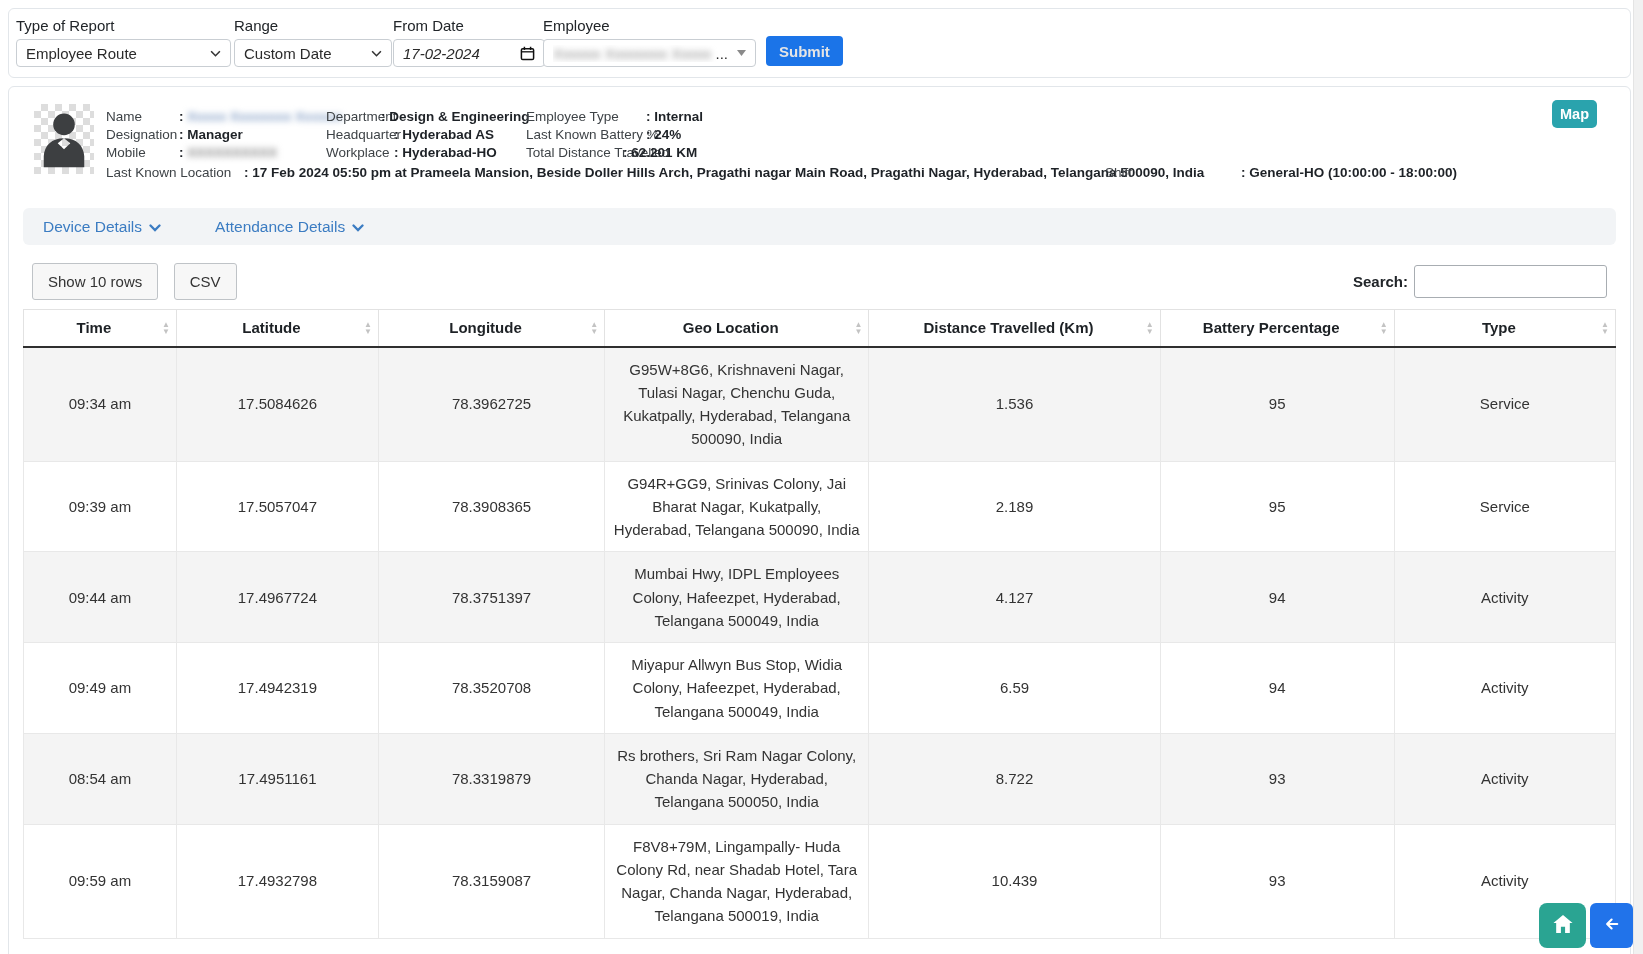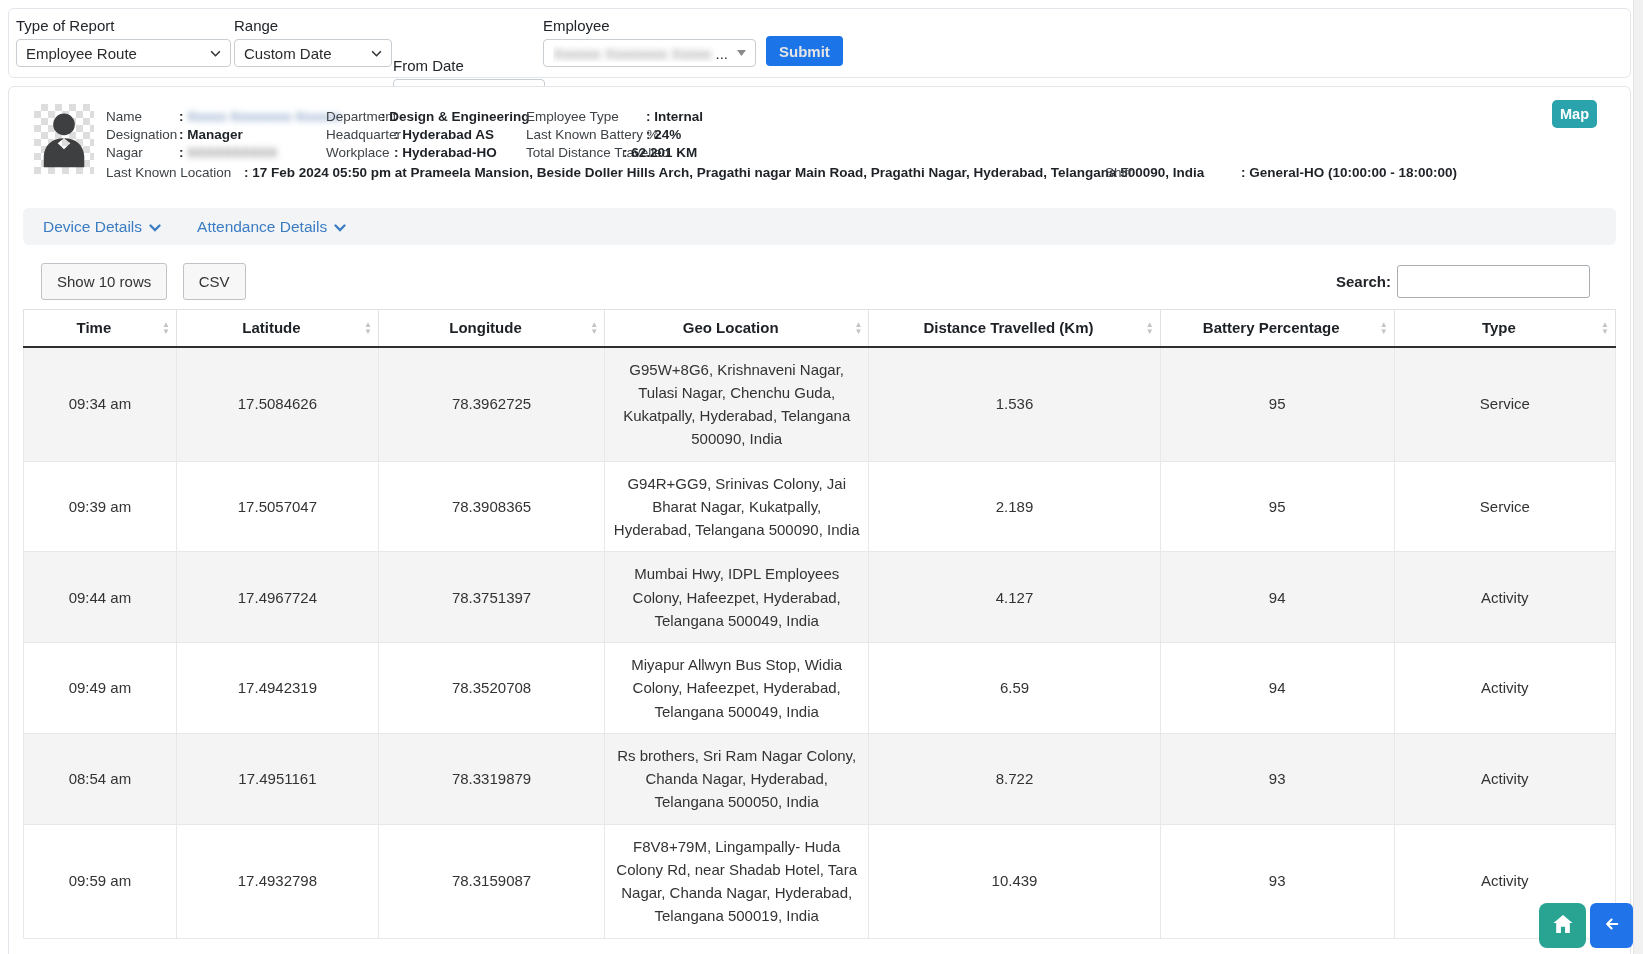--- a/index.html
+++ b/index.html
@@ -11,21 +11,21 @@
   .filter-card { position:absolute; left:8px; top:8px; width:1623px; height:70px;
     border:1px solid #e2e6ea; border-radius:6px; background:#fff; }
   .fgroup { position:absolute; top:8px; }
   .fgroup label { font-size:15px; color:#212529; display:block; margin-bottom:5px; }
   .ctrl { height:28px; border:1px solid #c9ced3; border-radius:4px; background:#fff;
     display:flex; align-items:center; padding:0 9px; font-size:15px; color:#2b2b2b; cursor:pointer; }
   .ctrl .val { flex:1 1 auto; white-space:nowrap; overflow:hidden; }
   .ctrl .icn { flex:0 0 auto; margin-left:6px; display:flex; align-items:center; }
   .g1 { left:7px; }  .g1 .ctrl { width:215px; }
   .g2 { left:225px; } .g2 .ctrl { width:158px; }
-  .g3 { left:384px;margin-top:40px; } .g3 .ctrl { width:152px;font-style:italic; }
+  .g3 { left:384px; } .g3 .ctrl { width:152px;font-style:italic; }
   .g4 { left:534px; } .g4 .ctrl { width:213px; }
   .submit-btn { position:absolute; left:757px; top:27px; height:30px; padding:0 13px;
     background:#1b74e8; color:#e5e5e5; font-weight:bold; font-size:15px; border:none;
     border-radius:4px; cursor:pointer; font-family:inherit; }
   .redacted { filter:blur(3px); user-select:none; }
   .red-gray { color:#8d8d8d; }
   .red-blue { color:#86a0c6; }
 
   
   .content-card { position:absolute; left:8px; top:86px; width:1623px; height:980px;
@@ -41,29 +41,29 @@
     display:flex; align-items:flex-end; justify-content:center; overflow:hidden; }
   .irow { position:absolute; left:0; right:0; height:18px; font-size:13.5px; }
   .irow .lab { position:absolute; color:#3e4347; white-space:nowrap; }
   .irow .valb { position:absolute; font-weight:bold; color:#1e2227; white-space:nowrap; }
   .map-btn { position:absolute; top:13px; right:33px; width:45px; height:28px;
     background:#2aa3ad; color:#fff; border:none; border-radius:5px; font-size:14.5px;
     font-weight:bold; cursor:pointer; font-family:inherit; }
 
   
   .tab-bar { margin:0 14px; height:37px; background:#f2f4f6; border-radius:6px;
-    display:flex; align-items:center; padding-left:20px; gap:36px; }
+    display:flex; align-items:center; padding-left:20px; gap:54px; }
   .tab { display:flex; align-items:center; gap:7px; color:#3b7cc2; font-size:15.5px; cursor:pointer; }
 
   
-  .controls { margin:18px 32px 0; height:37px; position:relative; }
+  .controls { margin:18px 23px 0; height:37px; position:relative; }
   .dt-btn { height:37px; padding:0 15px; margin-right:11px; background:#f7f7f7;
     border:1px solid #bfc3c7; border-radius:3px; font-size:15px; color:#333;
     cursor:pointer; font-family:inherit; }
-  .search-wrap { position:absolute; right:8px; top:2px; display:flex; align-items:center; gap:6px; }
+  .search-wrap { position:absolute; right:0; top:2px; display:flex; align-items:center; gap:6px; }
   .search-wrap label { font-size:15px; font-weight:bold; color:#212529; }
   .search-wrap input { width:193px; height:33px; border:1px solid #a8adb2; border-radius:3px;
     padding:0 8px; font-size:15px; font-family:inherit; }
 
   
   .tbl-wrap { margin:9px 14px 0; }
   table { width:100%; border-collapse:collapse; table-layout:fixed; font-size:15px; color:#333; }
   th { position:relative; border:1px solid #e2e2e2; border-bottom:2px solid #2f2f2f;
     padding:8px 20px 8px 8px; font-size:15px; font-weight:bold; color:#1d2125;
     text-align:center; height:37px; cursor:pointer; }
@@ -179,21 +179,21 @@
       <div class="irow" style="top:40px;">
         <span class="lab" style="left:97px;">Designation</span>
         <span class="valb" style="left:170px;">: Manager</span>
         <span class="lab" style="left:317px;">Headquarter</span>
         <span class="valb" style="left:385px;">: Hyderabad AS</span>
         <span class="lab" style="left:517px;">Last Known Battery %</span>
         <span class="valb" style="left:637px;">: 24%</span>
       </div>
 
       <div class="irow" style="top:58px;">
-        <span class="lab" style="left:97px;">Nagar</span>
+        <span class="lab" style="left:97px;">Mobile</span>
         <span class="valb" style="left:170px;"><span>:</span>&nbsp;<span class="redacted red-gray">XXXXXXXXXX</span></span>
         <span class="lab" style="left:317px;">Workplace</span>
         <span class="valb" style="left:385px;">: Hyderabad-HO</span>
         <span class="lab" style="left:517px;">Total Distance Travelled</span>
         <span class="valb" style="left:614px;">: 62.201 KM</span>
       </div>
 
       <div class="irow" style="top:78px;">
         <span class="lab" style="left:97px;">Last Known Location</span>
         <span class="valb" style="left:235px;">: 17 Feb 2024 05:50 pm at Prameela Mansion, Beside Doller Hills Arch, Pragathi nagar Main Road, Pragathi Nagar, Hyderabad, Telangana 500090, India</span>

